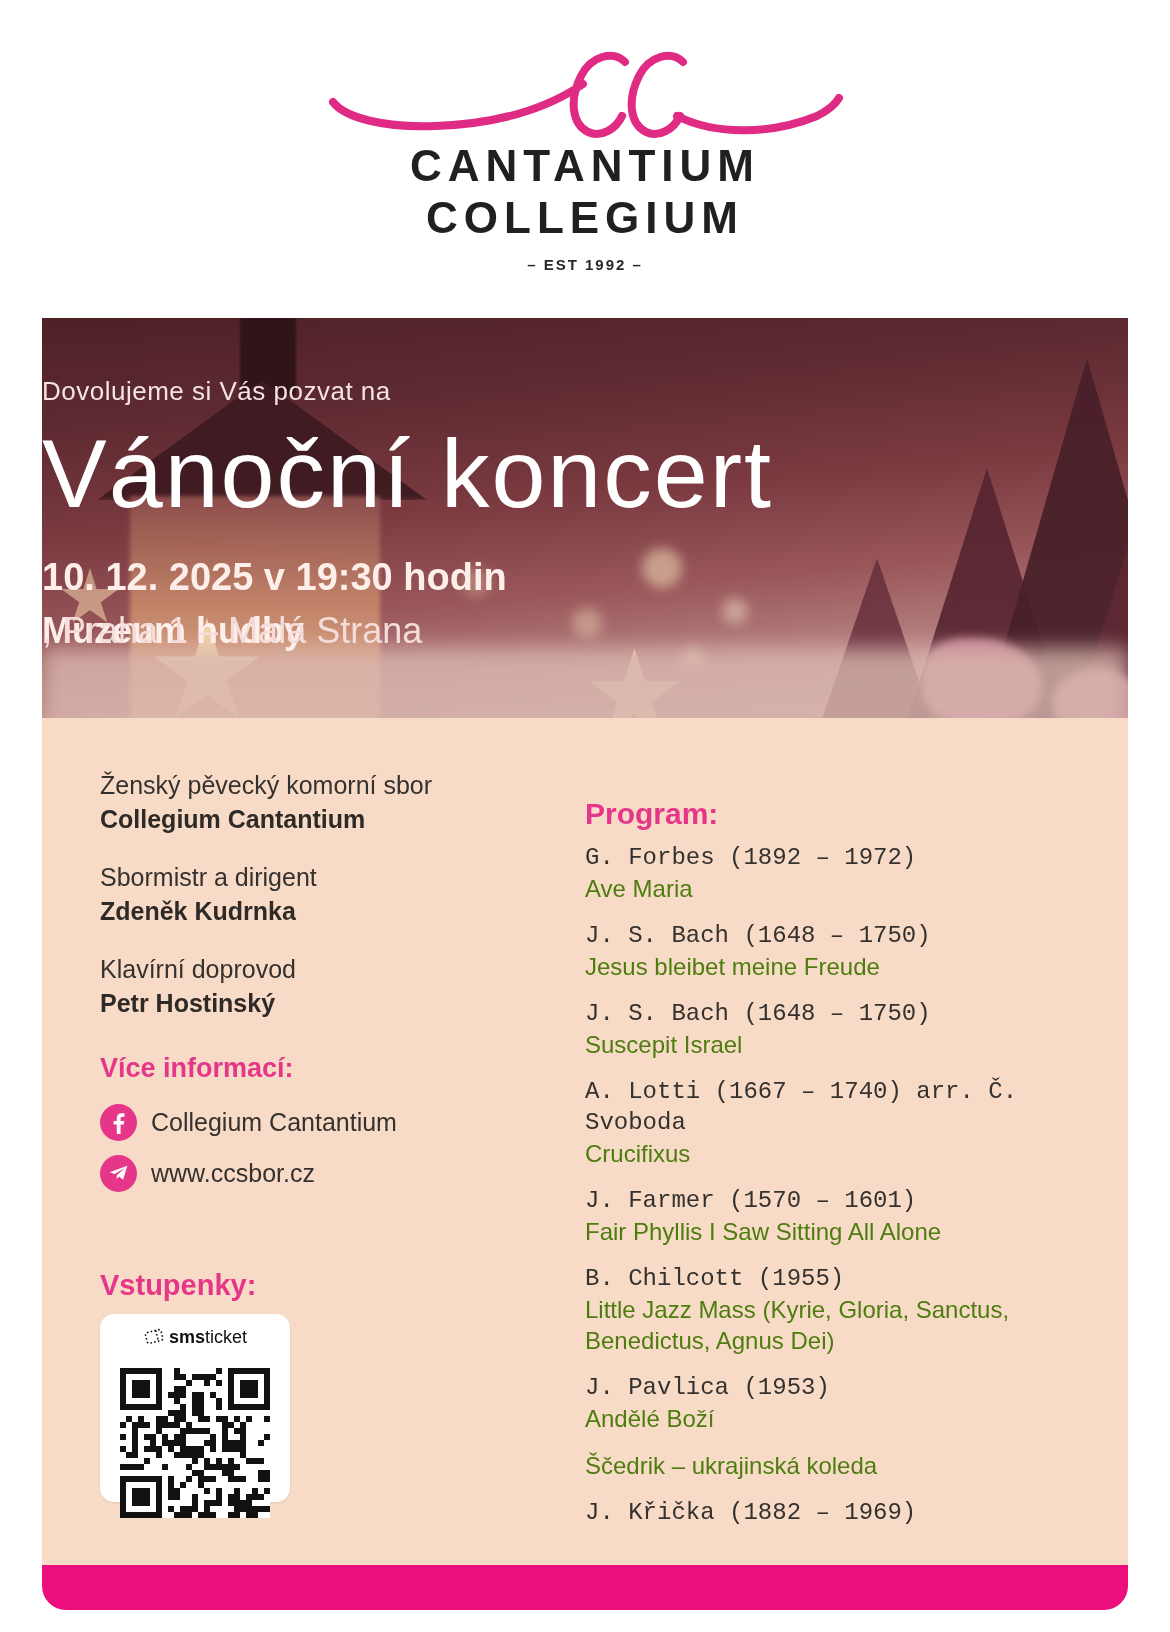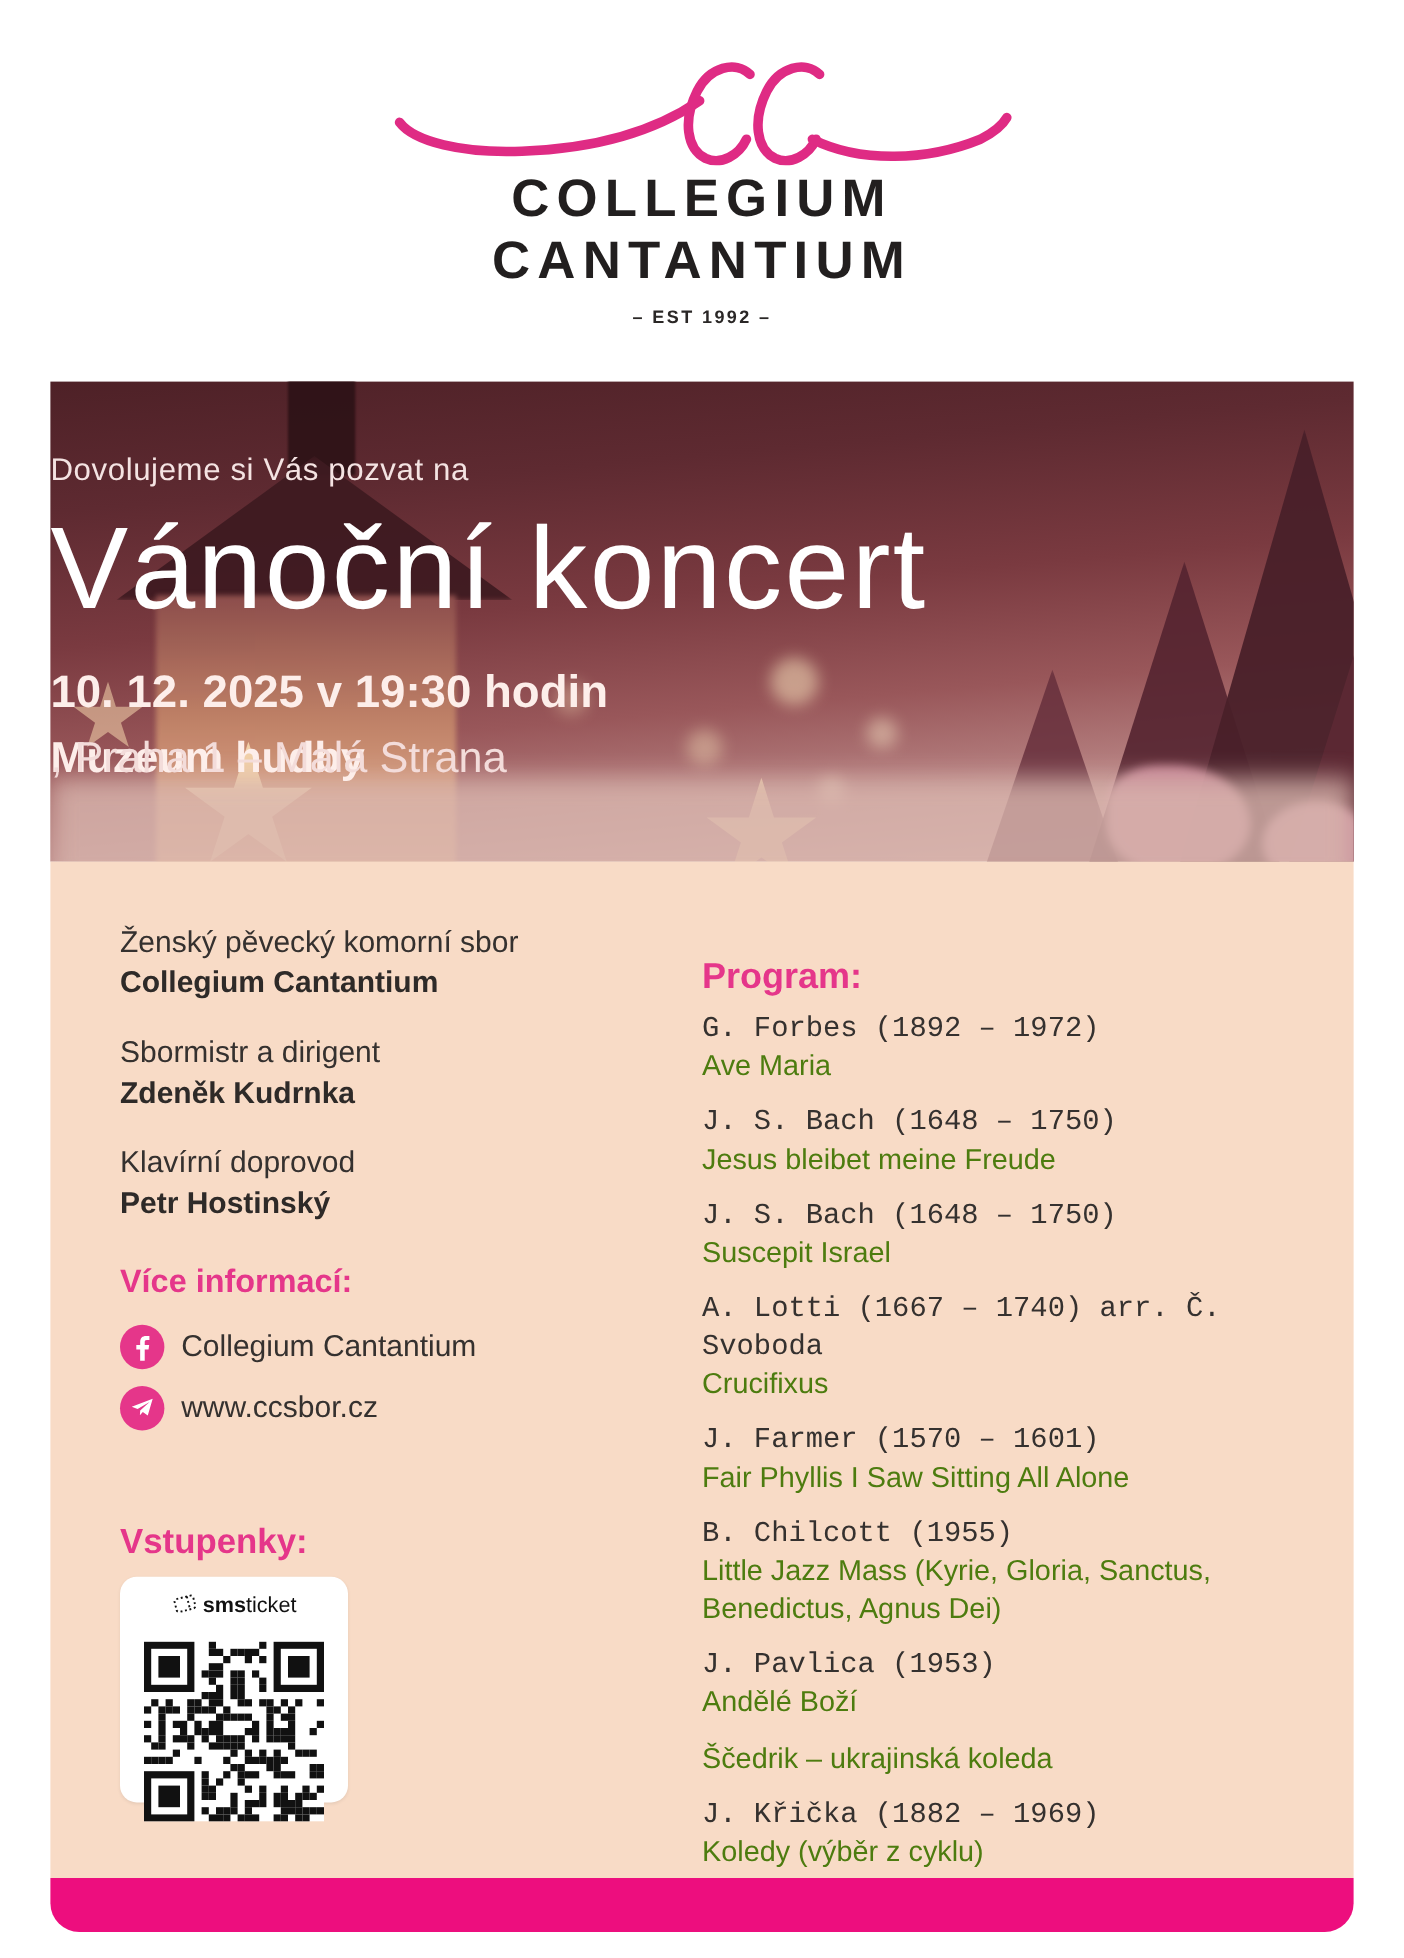--- a/index.html
+++ b/index.html
@@ -91,22 +91,22 @@
 
 <div class="logo-wrap">
   <svg class="logo-script" width="520" height="92" viewBox="0 0 520 92">
     <g fill="none" stroke="#df2b84" stroke-width="8" stroke-linecap="round">
       <path d="M8,56 C20,72 60,82 110,80 C170,78 220,64 258,38"></path>
       <path d="M300,16 C288,4 266,10 256,30 C244,54 247,78 263,86 C276,92 291,83 297,70"></path>
       <path d="M358,16 C346,4 324,10 314,30 C302,54 305,78 321,86 C334,92 349,83 355,70"></path>
       <path d="M352,70 C392,90 448,88 492,70 C502,65 510,59 514,52"></path>
     </g>
   </svg>
+  <div class="org-name">CANTANTIUM</div>
   <div class="org-name">COLLEGIUM</div>
-  <div class="org-name">CANTANTIUM</div>
   <div class="est-line">– EST 1992 –</div>
 </div>
 
 <div class="panel">
 
   <div class="hero">
     <div class="lantern-chimney"></div>
     <div class="lantern-roof"></div>
     <div class="lantern-body"></div>
     <div class="star s1"></div>
@@ -425,19 +425,18 @@
       </div>
       <div class="prog-item">
         <div class="composer">J. Pavlica (1953)</div>
         <div class="piece">Andělé Boží</div>
       </div>
       <div class="prog-item">
         <div class="piece">Ščedrik – ukrajinská koleda</div>
       </div>
       <div class="prog-item">
         <div class="composer">J. Křička (1882 – 1969)</div>
-        <div class="piece">Koledy (výběr z cyklu)</div>
       </div>
     </div>
   </div>
 
   <div class="footer-bar"></div>
 </div>
 
 </body></html>

